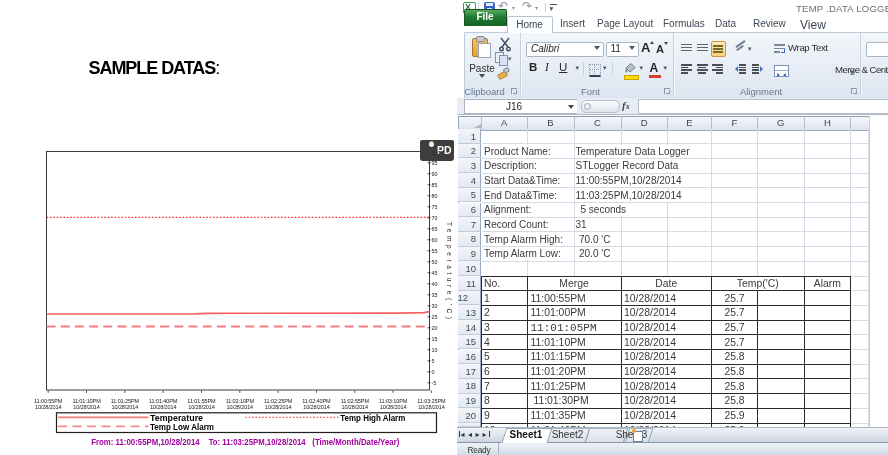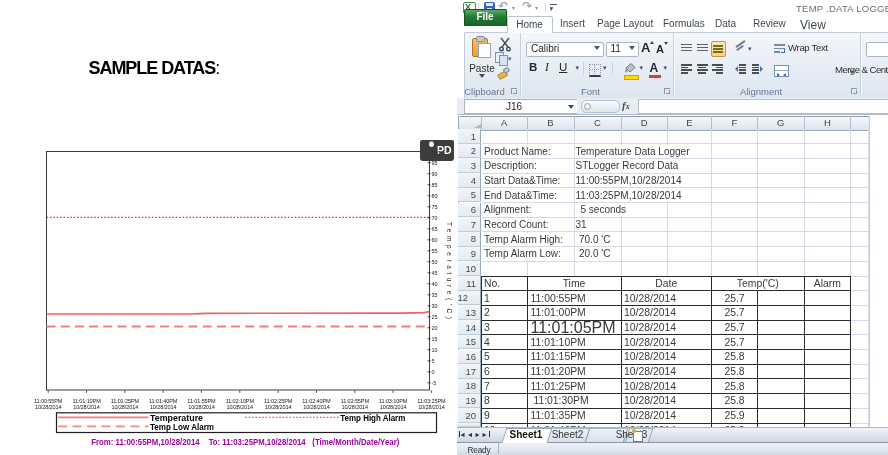--- a/index.html
+++ b/index.html
@@ -194,21 +194,21 @@
   </g>
 </svg>
 <div class="abs" style="left:495px;top:52px;width:7px;height:9px;background:#eef3fa;border:1px solid #7d93b5;"></div>
 <div class="abs" style="left:499px;top:55px;width:7px;height:9px;background:#d5e3f5;border:1px solid #7d93b5;"></div>
 <div class="t" style="left:508px;top:55px;font-size:7px;color:#5a6a80;">▾</div>
 <svg class="abs" style="left:496px;top:67px;" width="15" height="14">
   <rect x="2" y="6" width="9" height="5" rx="1" transform="rotate(-28 6 8)" fill="#e8b34b" stroke="#9a7a2e" stroke-width="0.8"></rect>
   <rect x="8" y="1.5" width="5" height="4" rx="0.5" transform="rotate(-28 10 3.5)" fill="#c2c8d2" stroke="#6f7a88" stroke-width="0.8"></rect>
 </svg>
 
-<div class="abs" style="left:526px;top:41.5px;width:76px;height:13px;background:#fff;border:1px solid #a9b6c6;border-radius:2px;">
+<div class="abs" style="left:526px;top:41.5px;width:76px;height:13px;background:#fff;border:1px solid #a9b6c6;border-radius:2px;font-style:italic;">
   <div style="position:absolute;left:4px;top:0.5px;font-size:10px;color:#1f1f1f;">Calibri</div>
   <div style="position:absolute;right:3px;top:3px;width:0;height:0;border-left:3px solid transparent;border-right:3px solid transparent;border-top:4px solid #4a5668;"></div>
 </div>
 <div class="abs" style="left:605.5px;top:41.5px;width:31px;height:13px;background:#fff;border:1px solid #a9b6c6;border-radius:2px;">
   <div style="position:absolute;left:4px;top:0.5px;font-size:10px;color:#1f1f1f;">11</div>
   <div style="position:absolute;right:3px;top:3px;width:0;height:0;border-left:3px solid transparent;border-right:3px solid transparent;border-top:4px solid #4a5668;"></div>
 </div>
 <div class="t" style="left:641px;top:40px;font-size:13px;font-weight:bold;color:#262626;">A</div>
 <div class="abs" style="left:650px;top:41px;width:0;height:0;border-left:2.5px solid transparent;border-right:2.5px solid transparent;border-bottom:3.5px solid #2d4a6e;"></div>
 <div class="t" style="left:656px;top:43px;font-size:11px;font-weight:bold;color:#262626;">A</div>
@@ -451,34 +451,34 @@
     <div style="position:absolute;left:481px;top:304.9px;width:369.79999999999995px;height:1px;background:#2b2b2b;"></div>
     <div style="position:absolute;left:481px;top:319.6px;width:369.79999999999995px;height:1px;background:#2b2b2b;"></div>
     <div style="position:absolute;left:481px;top:334.29999999999995px;width:369.79999999999995px;height:1px;background:#2b2b2b;"></div>
     <div style="position:absolute;left:481px;top:349px;width:369.79999999999995px;height:1px;background:#2b2b2b;"></div>
     <div style="position:absolute;left:481px;top:363.7px;width:369.79999999999995px;height:1px;background:#2b2b2b;"></div>
     <div style="position:absolute;left:481px;top:378.4px;width:369.79999999999995px;height:1px;background:#2b2b2b;"></div>
     <div style="position:absolute;left:481px;top:393.09999999999997px;width:369.79999999999995px;height:1px;background:#2b2b2b;"></div>
     <div style="position:absolute;left:481px;top:407.8px;width:369.79999999999995px;height:1px;background:#2b2b2b;"></div>
     <div style="position:absolute;left:481px;top:422.5px;width:369.79999999999995px;height:1px;background:#2b2b2b;"></div>
     <div style="position:absolute;left:484px;top:276.8px;height:13px;line-height:14.2px;background:#fff;font-size:10.4px;color:#3a3a3a;white-space:pre;">No.</div>
-    <div style="position:absolute;left:527px;top:276.8px;width:94px;height:13px;line-height:14.2px;text-align:center;font-size:10.4px;color:#3a3a3a;">Time</div>
+    <div style="position:absolute;left:527px;top:276.8px;width:94px;height:13px;line-height:14.2px;text-align:center;font-size:10.4px;color:#3a3a3a;">Merge</div>
     <div style="position:absolute;left:621px;top:276.8px;width:90.5px;height:13px;line-height:14.2px;text-align:center;font-size:10.4px;color:#3a3a3a;">Date</div>
     <div style="position:absolute;left:711.5px;top:276.8px;width:92.5px;height:13px;line-height:14.2px;text-align:center;font-size:10.4px;color:#3a3a3a;">Temp('C)</div>
     <div style="position:absolute;left:804px;top:276.8px;width:46.799999999999955px;height:13px;line-height:14.2px;text-align:center;font-size:10.4px;color:#3a3a3a;">Alarm</div>
     <div style="position:absolute;left:484px;top:291.5px;height:13px;line-height:14.2px;background:#fff;font-size:10.4px;color:#3a3a3a;white-space:pre;">1</div>
     <div style="position:absolute;left:530.5px;top:291.5px;height:13px;line-height:14.2px;background:#fff;font-size:10.4px;color:#3a3a3a;white-space:pre;">11:00:55PM</div>
     <div style="position:absolute;left:624px;top:291.5px;height:13px;line-height:14.2px;background:#fff;font-size:10.4px;color:#3a3a3a;white-space:pre;">10/28/2014</div>
     <div style="position:absolute;left:711.5px;top:291.5px;width:46px;height:13px;line-height:14.2px;text-align:center;font-size:10.4px;color:#3a3a3a;">25.7</div>
     <div style="position:absolute;left:484px;top:306.2px;height:13px;line-height:14.2px;background:#fff;font-size:10.4px;color:#3a3a3a;white-space:pre;">2</div>
     <div style="position:absolute;left:530.5px;top:306.2px;height:13px;line-height:14.2px;background:#fff;font-size:10.4px;color:#3a3a3a;white-space:pre;">11:01:00PM</div>
     <div style="position:absolute;left:624px;top:306.2px;height:13px;line-height:14.2px;background:#fff;font-size:10.4px;color:#3a3a3a;white-space:pre;">10/28/2014</div>
     <div style="position:absolute;left:711.5px;top:306.2px;width:46px;height:13px;line-height:14.2px;text-align:center;font-size:10.4px;color:#3a3a3a;">25.7</div>
     <div style="position:absolute;left:484px;top:320.90000000000003px;height:13px;line-height:14.2px;background:#fff;font-size:10.4px;color:#3a3a3a;white-space:pre;">3</div>
-    <div style="position:absolute;left:530.5px;top:320.90000000000003px;height:13px;line-height:14.2px;background:#fff;font-size:16px;color:#3a3a3a;white-space:pre;">11:01:05PM</div>
+    <div style="position:absolute;left:530.5px;top:320.90000000000003px;height:13px;line-height:14.2px;background:#fff;font-size:11px;color:#3a3a3a;white-space:pre;font-family:Liberation Mono, monospace;">11:01:05PM</div>
     <div style="position:absolute;left:624px;top:320.90000000000003px;height:13px;line-height:14.2px;background:#fff;font-size:10.4px;color:#3a3a3a;white-space:pre;">10/28/2014</div>
     <div style="position:absolute;left:711.5px;top:320.90000000000003px;width:46px;height:13px;line-height:14.2px;text-align:center;font-size:10.4px;color:#3a3a3a;">25.7</div>
     <div style="position:absolute;left:484px;top:335.59999999999997px;height:13px;line-height:14.2px;background:#fff;font-size:10.4px;color:#3a3a3a;white-space:pre;">4</div>
     <div style="position:absolute;left:530.5px;top:335.59999999999997px;height:13px;line-height:14.2px;background:#fff;font-size:10.4px;color:#3a3a3a;white-space:pre;">11:01:10PM</div>
     <div style="position:absolute;left:624px;top:335.59999999999997px;height:13px;line-height:14.2px;background:#fff;font-size:10.4px;color:#3a3a3a;white-space:pre;">10/28/2014</div>
     <div style="position:absolute;left:711.5px;top:335.59999999999997px;width:46px;height:13px;line-height:14.2px;text-align:center;font-size:10.4px;color:#3a3a3a;">25.7</div>
     <div style="position:absolute;left:484px;top:350.3px;height:13px;line-height:14.2px;background:#fff;font-size:10.4px;color:#3a3a3a;white-space:pre;">5</div>
     <div style="position:absolute;left:530.5px;top:350.3px;height:13px;line-height:14.2px;background:#fff;font-size:10.4px;color:#3a3a3a;white-space:pre;">11:01:15PM</div>
     <div style="position:absolute;left:624px;top:350.3px;height:13px;line-height:14.2px;background:#fff;font-size:10.4px;color:#3a3a3a;white-space:pre;">10/28/2014</div>
     <div style="position:absolute;left:711.5px;top:350.3px;width:46px;height:13px;line-height:14.2px;text-align:center;font-size:10.4px;color:#3a3a3a;">25.8</div>

